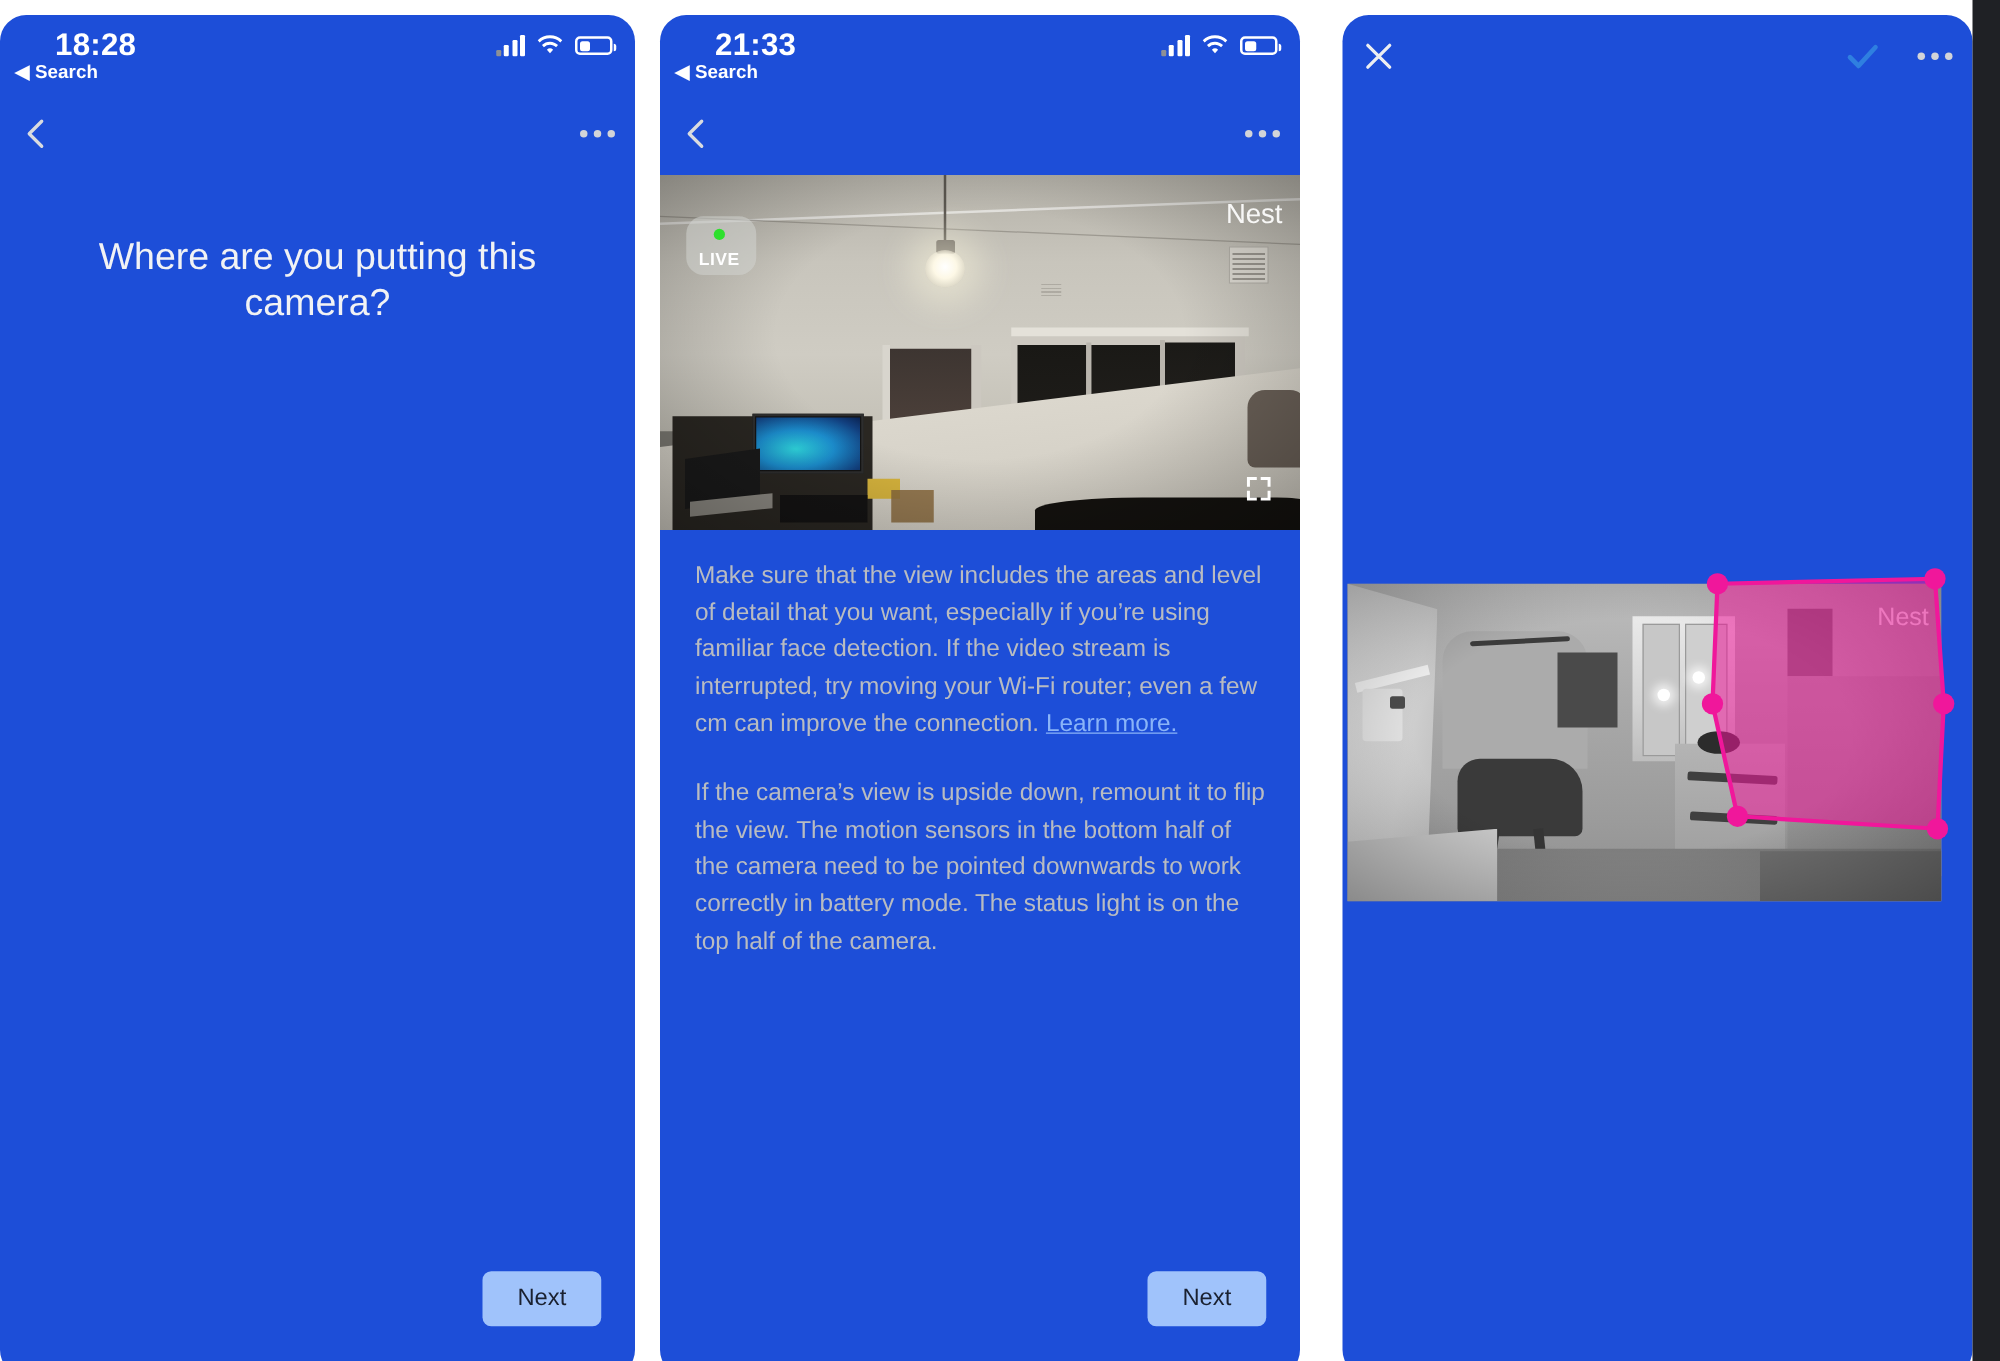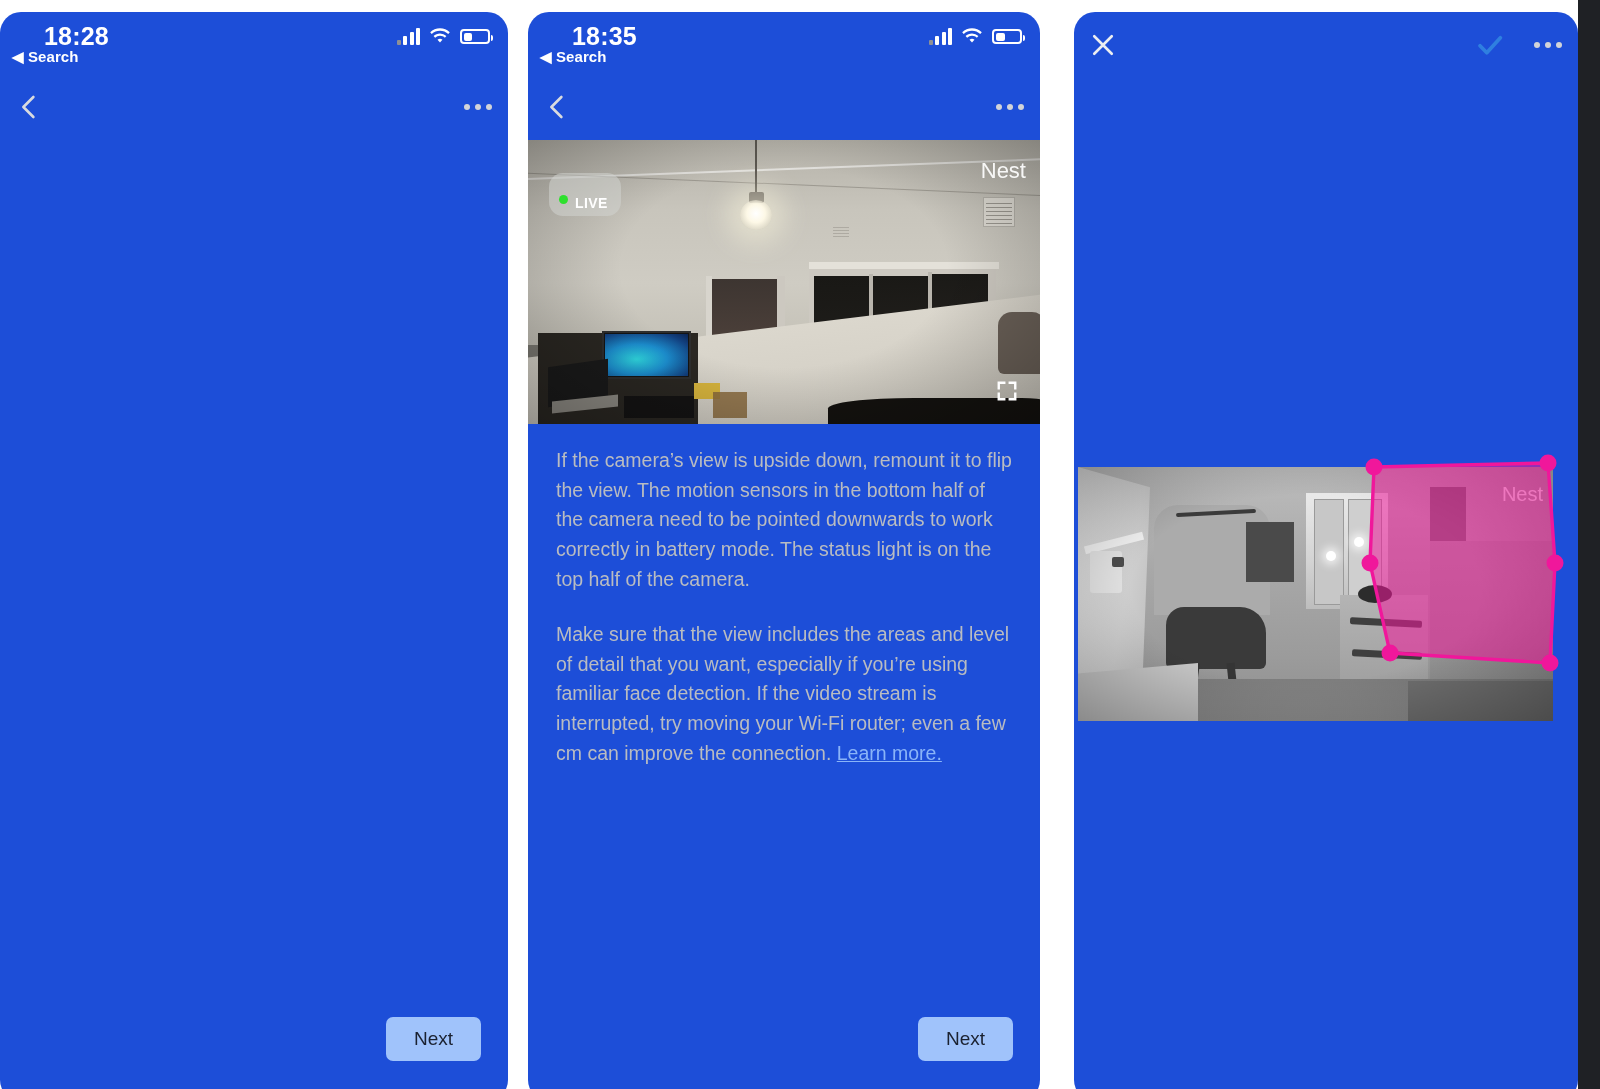--- a/index.html
+++ b/index.html
@@ -94,22 +94,22 @@
     font-size:19px; font-family:"Liberation Sans", sans-serif;
     cursor:pointer;
   }
 
   
   .feed { position:relative; width:100%; height:284px; overflow:hidden; background:#7d7b74; }
   .feed .scene { position:absolute; inset:0; }
   .live-badge {
     position:absolute; left:21px; top:33px;
     background:rgba(210,212,208,0.55); border-radius:14px;
-    padding:22px 13px 5px 10px;
-    display:flex; align-items:flex-start; gap:7px;
+    padding:10px 13px 5px 10px;
+    display:flex; align-items:center; gap:7px;flex-direction:column;
   }
   .live-dot { width:9px; height:9px; border-radius:50%; background:#2ee02e; display:block; }
   .live-text { color:#ffffff; font-size:14px; font-weight:bold; letter-spacing:.4px; }
   .nest-wm { position:absolute; right:14px; top:18px; color:#ffffff;
              font-size:22px; opacity:.92; }
   .fs-icon { position:absolute; right:22px; bottom:22px; width:22px; height:22px; }
 
   
   .p2-title { margin-top:26px; text-align:center; color:#f1f2f4;
               font-size:28px; font-weight:400; }
@@ -163,29 +163,30 @@
       </div>
       <div class="nav-right">
         <span class="dots">
             <i></i>
             <i></i>
             <i></i>
           </span>
       </div>
     </div>
 
+    <div class="p1-title">Where are you putting this camera?</div>
 
 
     <button class="next-btn">Next</button>
   </div>
 
   <div class="panel" id="panel-2">
 
     <div class="statusbar">
-      <div class="sb-time">18:35</div>
+      <div class="sb-time">21:33</div>
       <div class="sb-back">◀ Search</div>
       <div class="sb-right">
         <span class="cell">
             <i></i>
             <i></i>
             <i></i>
             <i></i>
           </span>
         <svg class="wifi" viewBox="0 0 24 18">
           <path d="M12 15.6 9.3 12.6a4 4 0 0 1 5.4 0z" fill="#fff"></path>
@@ -265,22 +266,22 @@
         <span class="live-text">LIVE</span>
       </div>
       <div class="nest-wm">Nest</div>
       <svg class="fs-icon" viewBox="0 0 24 24">
         <path d="M3 9V3h6M21 9V3h-6M3 15v6h6M21 15v6h-6" fill="none" stroke="#ffffff" stroke-width="2.6" stroke-linecap="square"></path>
       </svg>
     </div>
 
 
     <div class="p2-body">
+      <p><span>Make sure that the view includes the areas and level of detail that you want, especially if you’re using familiar face detection. If the video stream is interrupted, try moving your Wi-Fi router; even a few cm can improve the connection. </span><a href="#">Learn more.</a></p>
       <p>If the camera’s view is upside down, remount it to flip the view. The motion sensors in the bottom half of the camera need to be pointed downwards to work correctly in battery mode. The status light is on the top half of the camera.</p>
-      <p><span>Make sure that the view includes the areas and level of detail that you want, especially if you’re using familiar face detection. If the video stream is interrupted, try moving your Wi-Fi router; even a few cm can improve the connection. </span><a href="#">Learn more.</a></p>
     </div>
 
     <button class="next-btn">Next</button>
   </div>
 
   <div class="panel" id="panel-3">
 
 
     <div class="navbar">
       <div class="nav-left">

